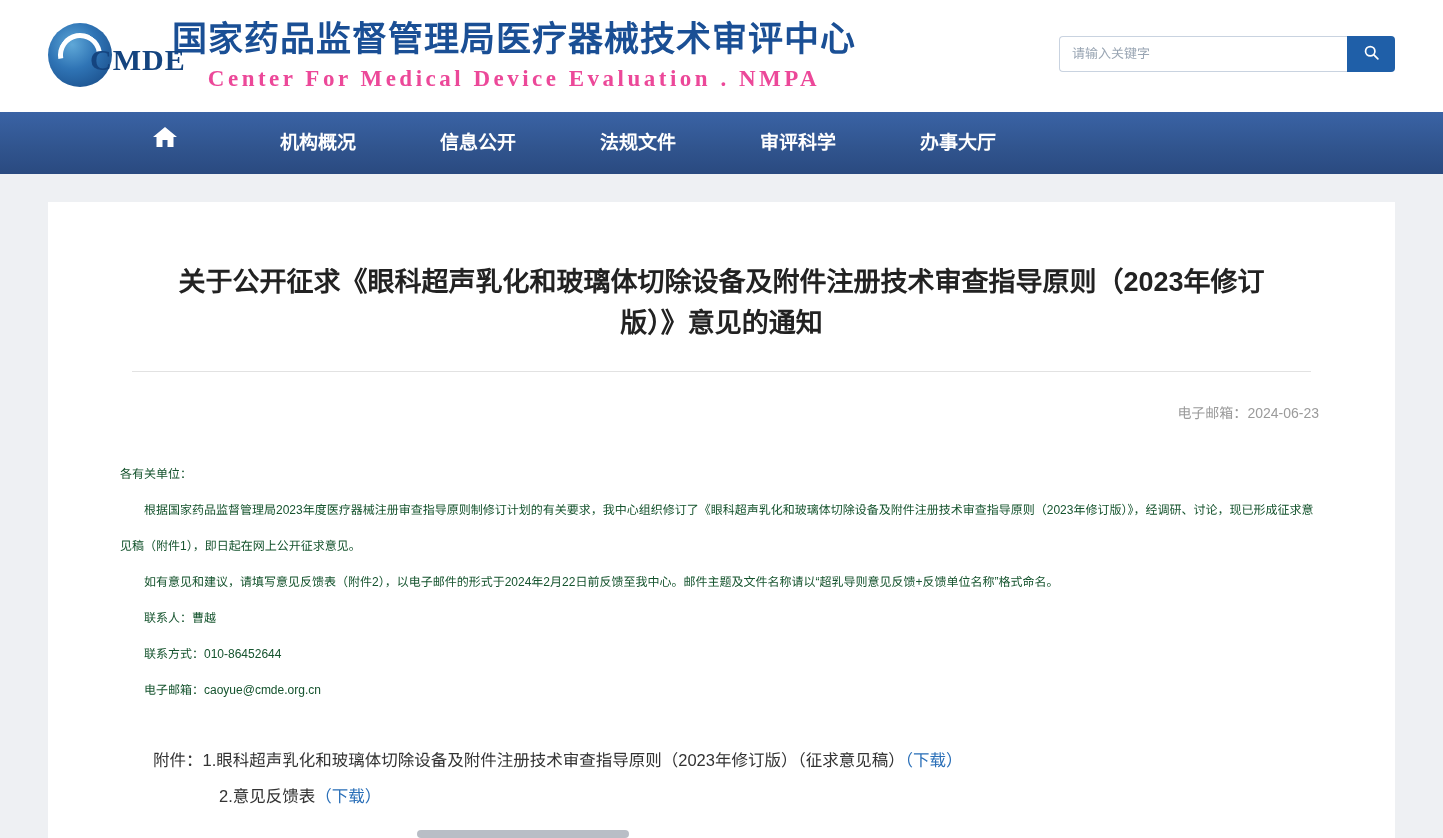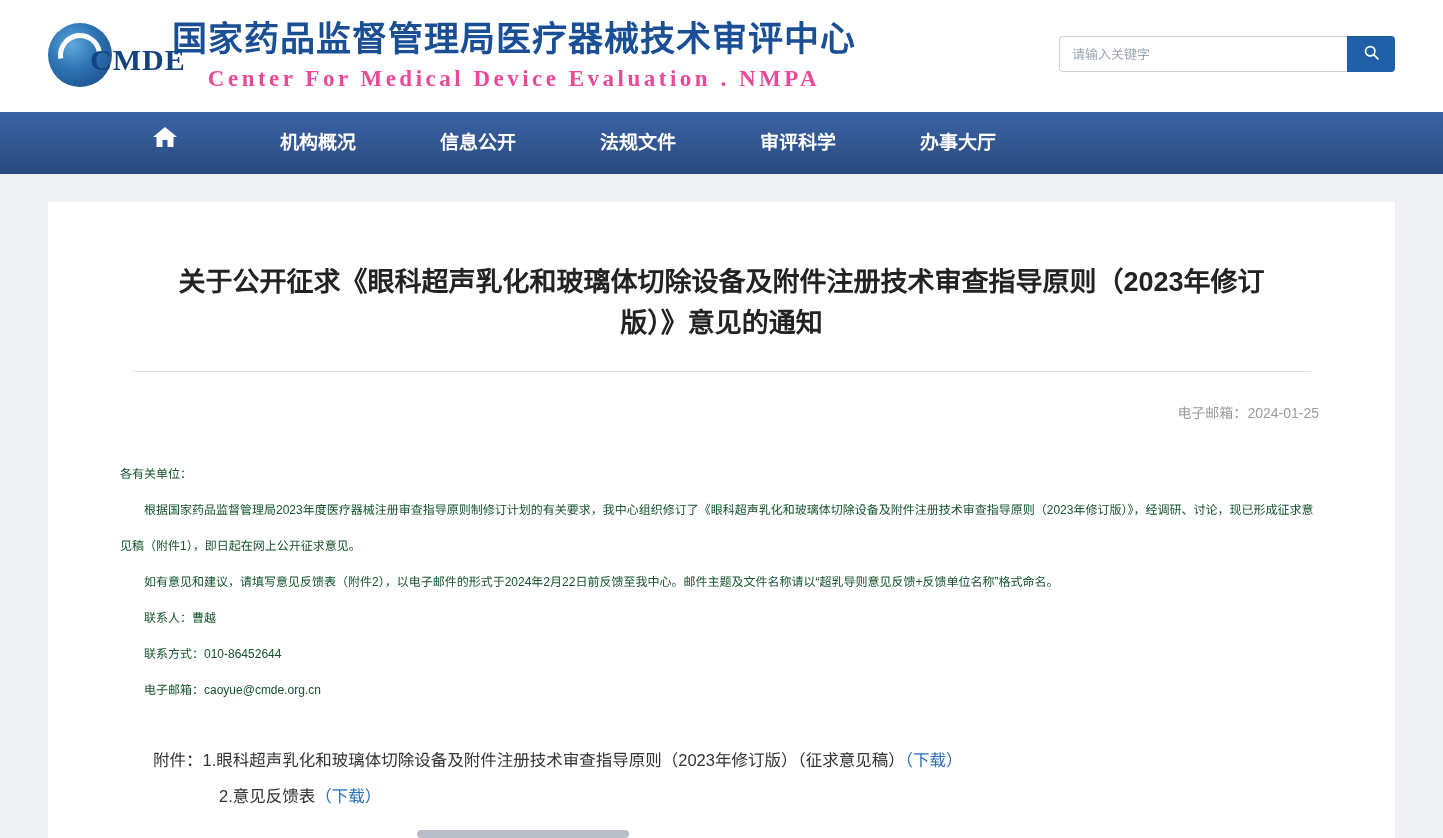--- a/index.html
+++ b/index.html
@@ -100,21 +100,21 @@
     height: 36px;
     box-sizing: border-box;
     border: 1px solid #c9d3e0;
     border-right: none;
     border-radius: 4px 0 0 4px;
     padding: 0 12px;
     font-size: 13px;
     color: #be185d;
     outline: none;
     background: #fff;
-    font-family: Liberation Sans, sans-serif;
+    font-family: Liberation Serif, serif;
   }
   .search-input::placeholder { color: #9aa6b4; }
   .search-btn {
     width: 48px;
     border: none;
     background: #1f5fa8;
     border-radius: 0 4px 4px 0;
     cursor: pointer;
     display: flex;
     align-items: center;
@@ -246,21 +246,21 @@
   <div class="nav-item">法规文件</div>
   <div class="nav-item">审评科学</div>
   <div class="nav-item">办事大厅</div>
 </div>
 
 <div class="content-wrap">
   <div class="article">
     <h1 class="article-title">关于公开征求《眼科超声乳化和玻璃体切除设备及附件注册技术审查指导原则（2023年修订版）》意见的通知</h1>
 
     <div class="meta">
-      <span>电子邮箱：</span><span>2024-01-25</span>
+      <span>电子邮箱：</span><span>2024-06-23</span>
     </div>
 
     <div class="body-text">
       <p style="margin:0">各有关单位：</p>
       <p class="p-indent" style="margin:0">根据国家药品监督管理局2023年度医疗器械注册审查指导原则制修订计划的有关要求，我中心组织修订了《眼科超声乳化和玻璃体切除设备及附件注册技术审查指导原则（2023年修订版）》，经调研、讨论，现已形成征求意见稿（附件1），即日起在网上公开征求意见。</p>
       <p class="p-indent" style="margin:0">如有意见和建议，请填写意见反馈表（附件2），以电子邮件的形式于2024年2月22日前反馈至我中心。邮件主题及文件名称请以“超乳导则意见反馈+反馈单位名称”格式命名。</p>
       <p class="p-sub" style="margin:0">联系人：曹越</p>
       <p class="p-sub" style="margin:0">联系方式：010-86452644</p>
       <p class="p-sub" style="margin:0">电子邮箱：caoyue@cmde.org.cn</p>
     </div>

